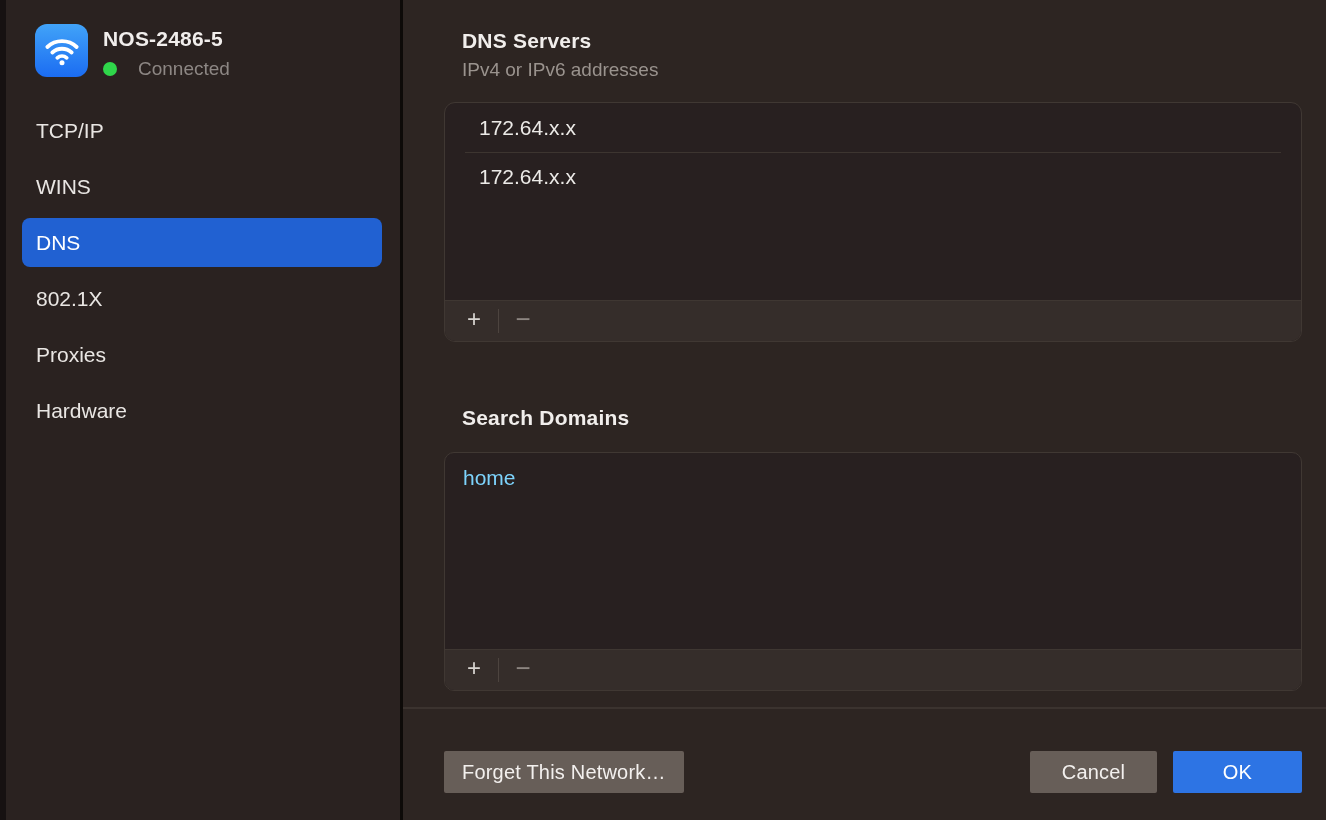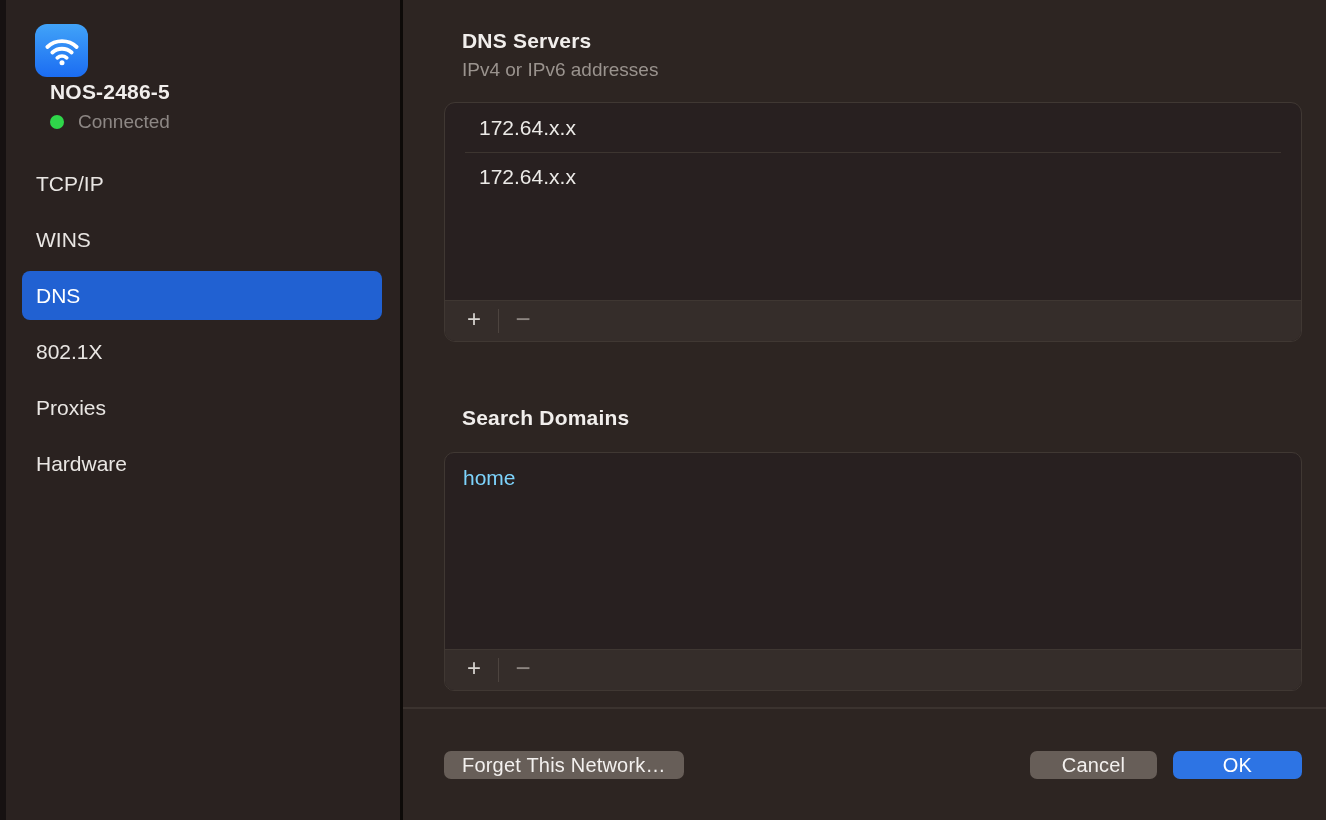--- a/index.html
+++ b/index.html
@@ -11,32 +11,32 @@
     -webkit-font-smoothing:antialiased;
   }
   
   .edge-strip { width:6px; height:100%; background:#161111; flex:none; }
 
   
   .sidebar {
     width:394px; flex:none; background:#2a2220;
     padding:24px 18px 0 16px; display:flex; flex-direction:column;
   }
-  .net-header { display:flex; align-items:flex-start; margin-left:13px; margin-bottom:26px;flex-direction:column; }
+  .net-header { display:flex; align-items:flex-start; margin-left:13px; margin-bottom:26px; }
   .wifi-badge {
     width:53px; height:53px; border-radius:12px; flex:none;
     background:linear-gradient(180deg,#41a3f8 0%,#1b6cf2 100%);
     display:flex; align-items:center; justify-content:center;
   }
   .wifi-badge svg { width:40px; height:40px; }
   .net-meta { margin-left:15px; padding-top:3px; }
   .net-name { font-size:21px; font-weight:600; color:#f1eeec; letter-spacing:.2px; }
   .net-status { display:flex; align-items:center; margin-top:7px; }
   .status-dot { width:14px; height:14px; border-radius:50%; background:#2fd64a; flex:none; }
-  .status-text { font-size:19px; color:#8d8784; margin-left:14px; }
+  .status-text { font-size:19px; color:#8d8784; margin-left:21px; }
 
   .side-item {
     height:49px; border-radius:8px; display:flex; align-items:center;
     padding-left:14px; margin-bottom:7px;
     font-size:21px; color:#e9e6e3; cursor:default;
   }
   .side-item.selected { background:#2161d2; color:#ffffff; }
 
   
   .vdivider { width:3px; height:100%; background:#0d0a08; flex:none; }
@@ -72,21 +72,21 @@
     color:#d8d4d0; cursor:default; padding-bottom:4px;
   }
   .pm-btn.minus { color:#8d8681; font-size:26px; }
   .pm-sep { width:1px; height:24px; background:#4d443f; margin:0 5px; }
 
   .hsep { height:2px; background:#3b332f; margin:16px -24px 0 -41px; flex:none; }
 
   
   .footer { display:flex; align-items:center; margin-top:42px; }
   .btn {
-    height:28px; border:none; border-radius:7px; font-family:"Liberation Sans", sans-serif;
+    height:42px; border:none; border-radius:2px; font-family:"Liberation Sans", sans-serif;
     font-size:20px; color:#f3f0ee; display:flex; align-items:center; justify-content:center;
     cursor:default; letter-spacing:.2px;
   }
   .btn.gray { background:#675e58; }
   .btn.forget { padding:0 18px; }
   .btn.cancel { width:127px; margin-left:auto; }
   .btn.ok { width:129px; margin-left:16px; background:#2d74e4; color:#ffffff; }
 </style>
 </head>
 <body>

